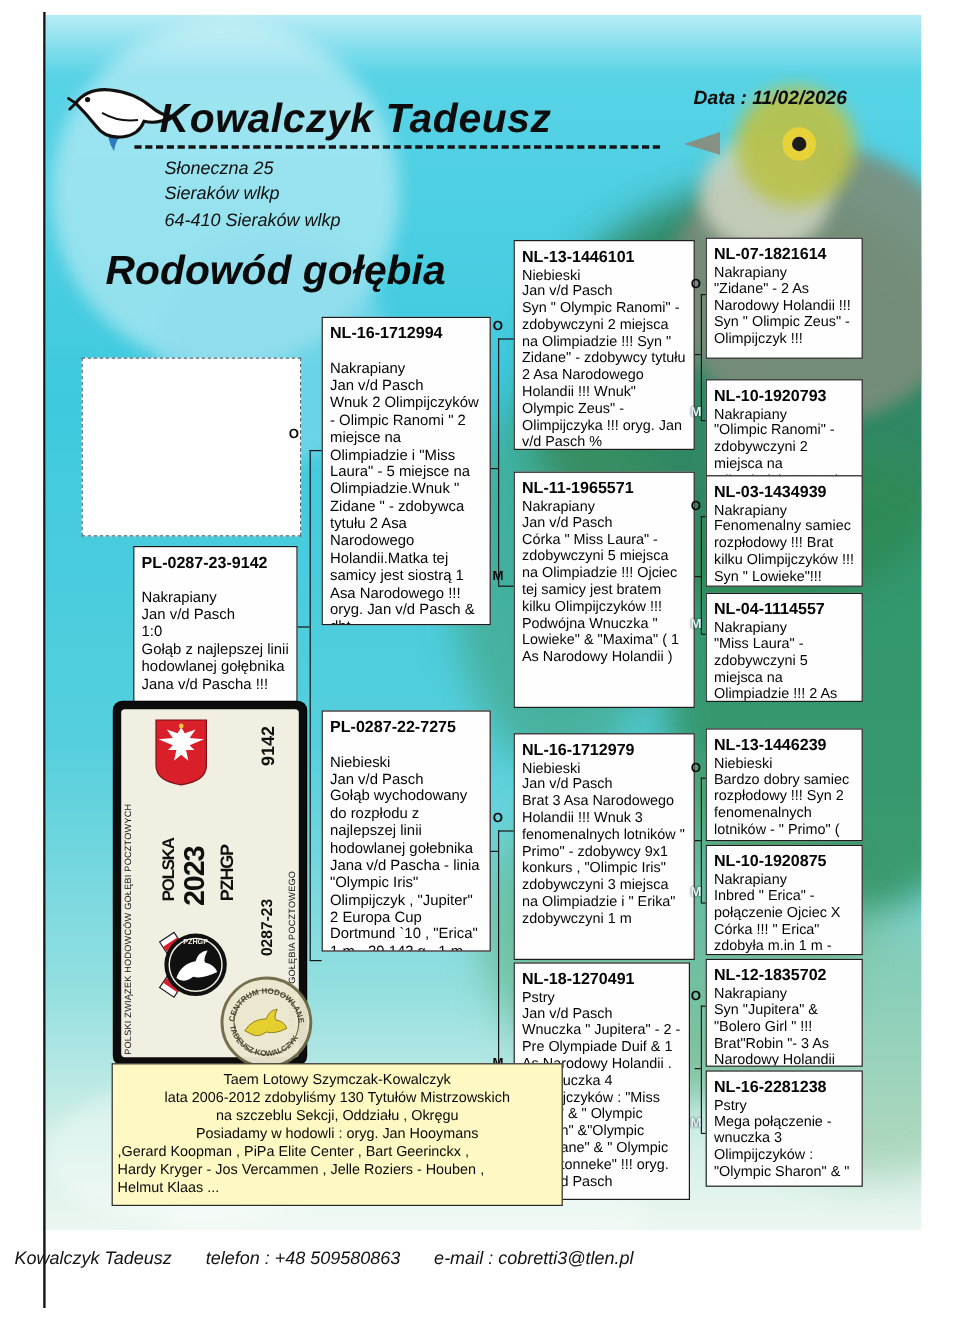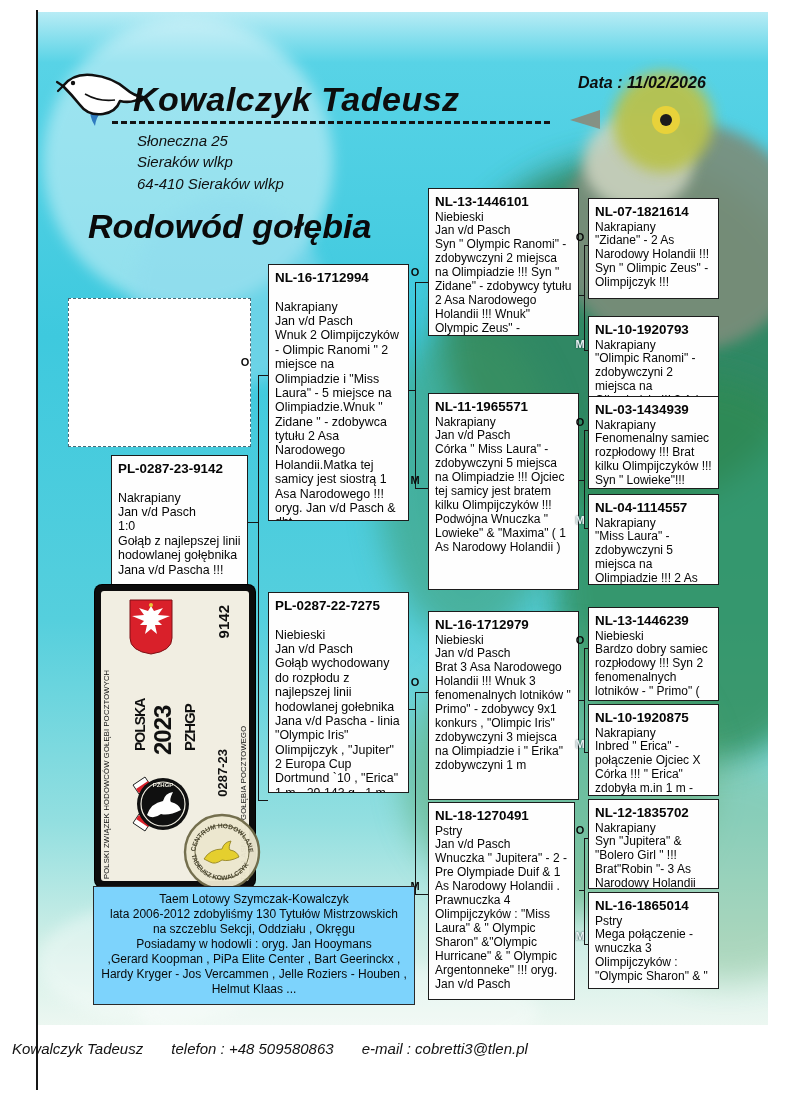--- a/index.html
+++ b/index.html
@@ -25,24 +25,24 @@
   .ring{font-weight:bold;font-size:13.4px;margin-bottom:1px;white-space:nowrap;}
   .pbody{white-space:pre-line;}
   .gap{margin-top:14px;}
   .sm{font-size:12px;}
   
   .hl{position:absolute;border-top:1px solid #161616;height:0;}
   .vl{position:absolute;border-left:1px solid #161616;width:0;}
   .cl{position:absolute;width:14px;text-align:center;font-weight:bold;font-size:11px;color:#0a0a0a;}
   .cl.w{color:#e9f2f4;text-shadow:0 0 2px #133;}
   
-  .team{position:absolute;left:93px;top:886px;width:322px;height:119px;background:#7dd3fc;
+  .team{position:absolute;left:93px;top:886px;width:376px;height:119px;background:#fef9c3;
         border:1px solid #2a2a2a;padding:5px 4px;box-sizing:border-box;font-size:12px;line-height:1.25;color:#090909;}
   .team .c{text-align:center;}
-  .team .l{text-align:center;}
+  .team .l{text-align:left;}
   
   .footer{position:absolute;left:0;top:1040px;width:800px;text-align:left;font-size:15px;
           font-style:italic;color:#131313;}
   .footer span{margin:0 12px;}
   
   .badge{position:absolute;left:95px;top:585px;width:160px;height:302px;background:#0c0c0c;
          border-radius:7px;padding:6px;box-sizing:border-box;box-shadow:0 0 0 1px #000;}
   .badge-inner{position:relative;width:100%;height:100%;background:#f1eee2;border-radius:3px;overflow:visible;}
   .vtext{writing-mode:vertical-rl;transform:rotate(180deg);white-space:nowrap;color:#101010;}
   .org-strip{position:absolute;left:1px;top:2px;height:286px;font-size:7.6px;letter-spacing:.2px;}
@@ -134,21 +134,21 @@
 Jan v/d Pasch
 Wnuk 2 Olimpijczyków -  Olimpic Ranomi "  2 miejsce na Olimpiadzie i "Miss Laura" - 5 miejsce na Olimpiadzie.Wnuk " Zidane " - zdobywca tytułu 2 Asa Narodowego Holandii.Matka tej samicy jest siostrą 1 Asa Narodowego  !!! oryg. Jan v/d Pasch &amp; dht.</div>
 </div>
 <div class="pbox" style="left:268px;top:592px;width:141px;height:201px">
   <div class="ring">PL-0287-22-7275</div>
   <div class="pbody gap">Niebieski
 Jan v/d Pasch
 Gołąb wychodowany do rozpłodu z najlepszej linii hodowlanej gołebnika Jana v/d Pascha - linia "Olympic Iris" Olimpijczyk , "Jupiter" 2 Europa Cup Dortmund `10 , "Erica" 1 m - 29.143 g , 1 m -24.353 g. , "Primo" 3 West EuropaCup `11</div>
 </div>
 
-<div class="pbox sm" style="left:428px;top:188px;width:151px;height:148px">
+<div class="pbox sm" style="left:428px;top:200px;width:151px;height:175px">
   <div class="ring">NL-13-1446101</div>
   <div class="pbody">Niebieski
 Jan v/d Pasch
 Syn " Olympic Ranomi" - zdobywczyni 2 miejsca na Olimpiadzie !!! Syn " Zidane" - zdobywcy tytułu 2 Asa Narodowego Holandii !!! Wnuk" Olympic Zeus" - Olimpijczyka !!! oryg. Jan v/d Pasch %</div>
 </div>
 <div class="pbox sm" style="left:428px;top:393px;width:151px;height:197px">
   <div class="ring">NL-11-1965571</div>
   <div class="pbody">Nakrapiany
 Jan v/d Pasch
 Córka " Miss Laura" - zdobywczyni 5 miejsca na Olimpiadzie !!! Ojciec tej samicy jest bratem kilku Olimpijczyków !!! Podwójna Wnuczka " Lowieke" &amp; "Maxima" ( 1 As Narodowy Holandii )</div>
@@ -195,21 +195,21 @@
   <div class="ring">NL-10-1920875</div>
   <div class="pbody">Nakrapiany
 Inbred " Erica" - połączenie Ojciec X Córka !!! " Erica" zdobyła m.in 1 m -</div>
 </div>
 <div class="pbox sm" style="left:588px;top:799px;width:131px;height:90px">
   <div class="ring">NL-12-1835702</div>
   <div class="pbody">Nakrapiany
 Syn "Jupitera" &amp; "Bolero Girl " !!! Brat"Robin "- 3 As Narodowy Holandii</div>
 </div>
 <div class="pbox sm" style="left:588px;top:892px;width:131px;height:97px">
-  <div class="ring">NL-16-1865014</div>
+  <div class="ring">NL-16-2281238</div>
   <div class="pbody">Pstry
 Mega połączenie - wnuczka 3 Olimpijczyków : "Olympic Sharon" &amp; "</div>
 </div>
 
 <div class="hl" style="left:248px;top:522px;width:10px"></div>
 <div class="vl" style="left:258px;top:375px;height:425px"></div>
 <div class="hl" style="left:258px;top:375px;width:10px"></div>
 <div class="hl" style="left:258px;top:800px;width:10px"></div>
 <div class="cl" style="left:238px;top:356px">O</div>
 <div class="cl" style="left:238px;top:786px">M</div>

